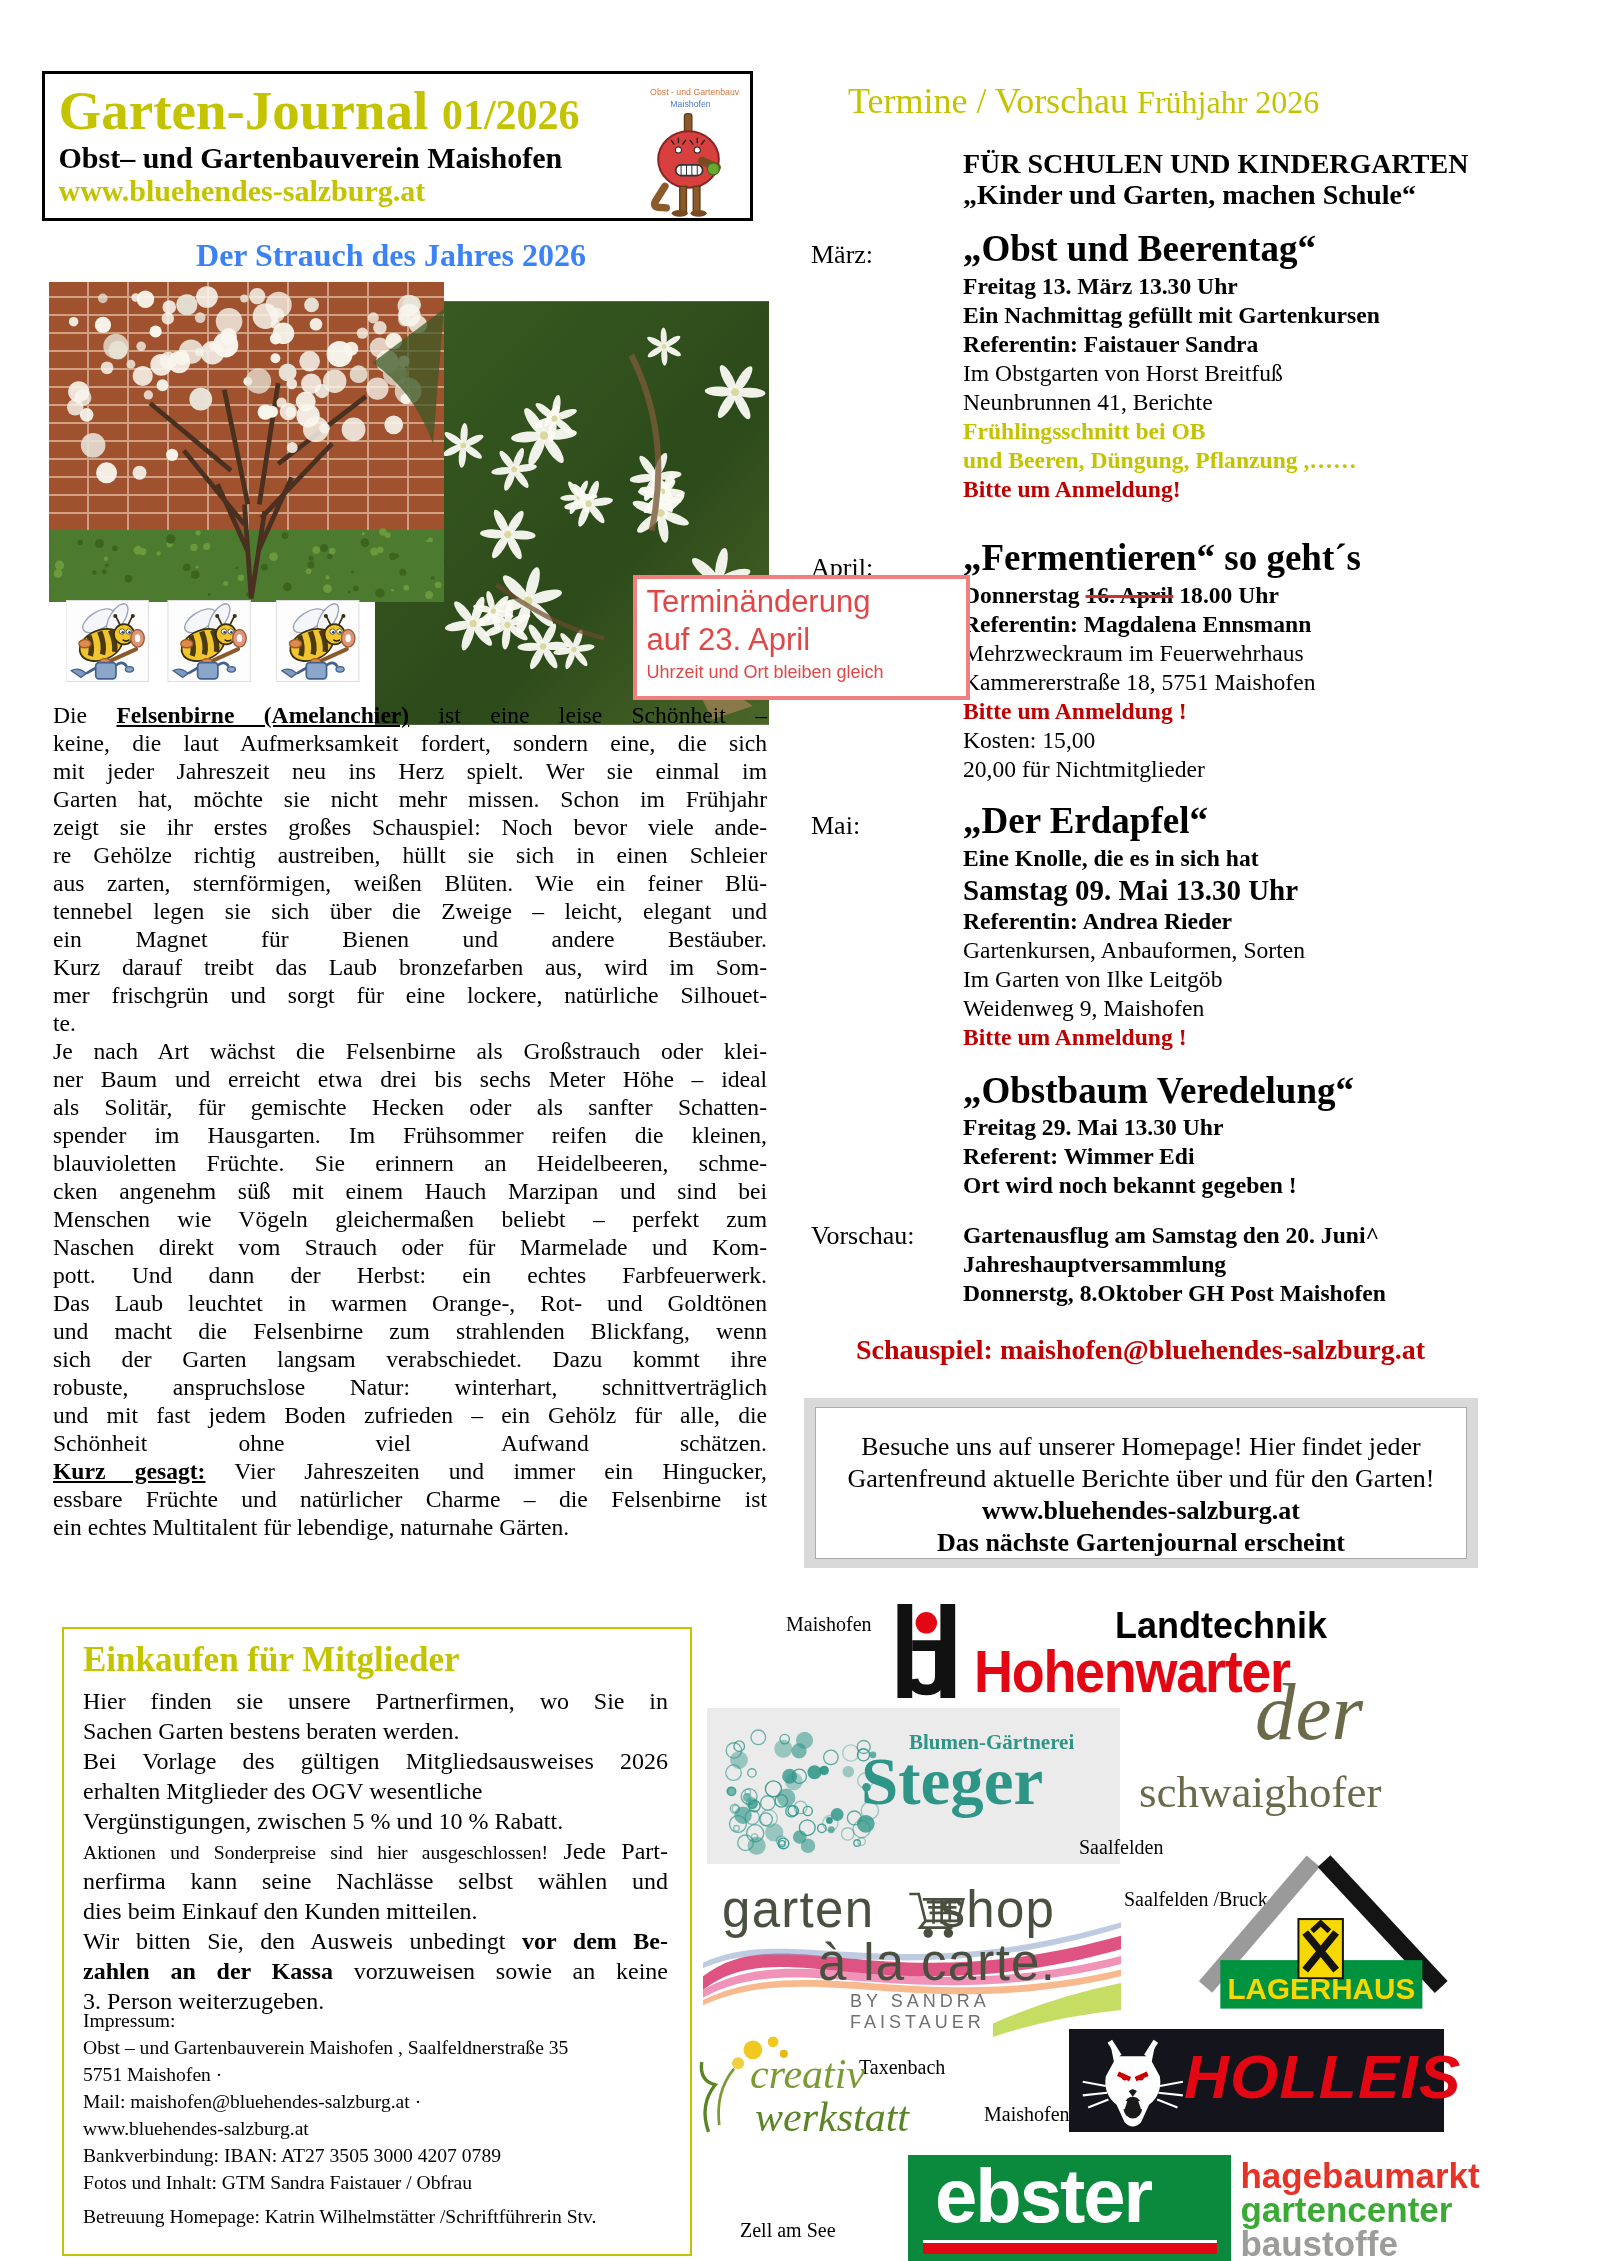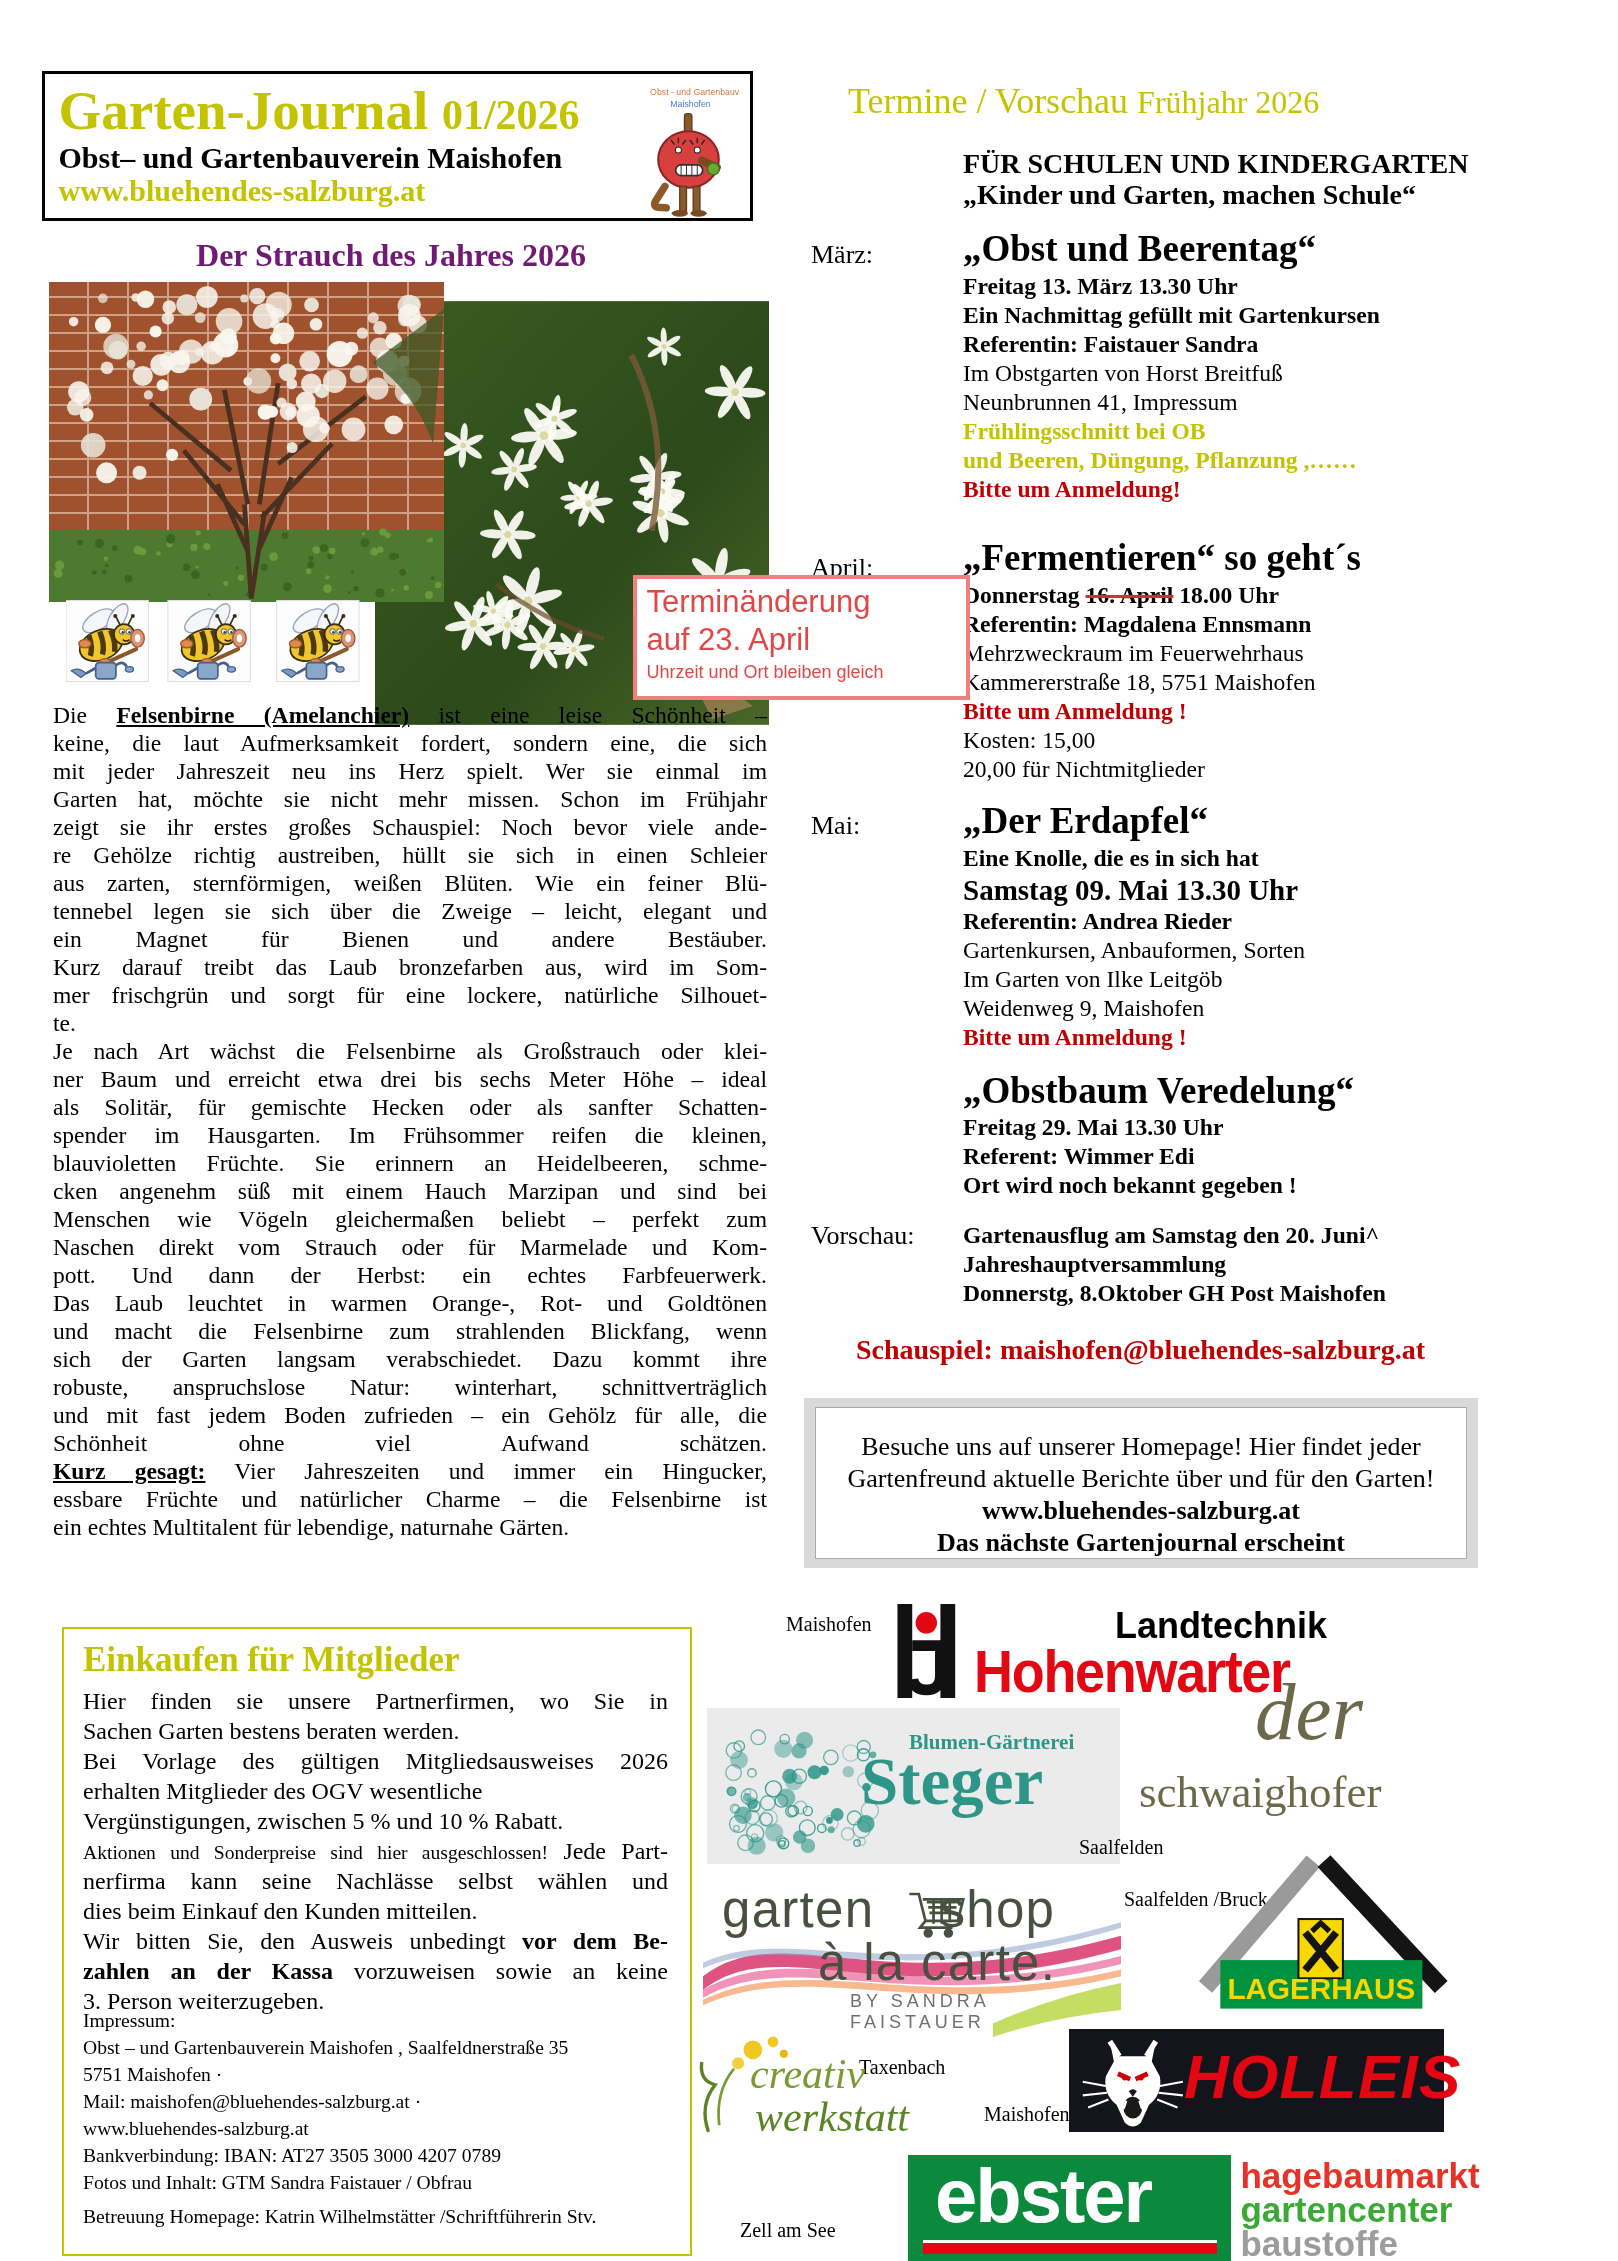--- a/index.html
+++ b/index.html
@@ -8,21 +8,21 @@
   .abs{position:absolute;}
 
   
   #header-box{left:42px;top:71px;width:705px;height:144px;border:3.4px solid #000;background:#fff;}
   #gj-title{left:13.5px;top:5.4px;font-size:55px;font-weight:bold;color:#c3c300;white-space:nowrap;}
   #gj-issue{font-size:42px;}
   #gj-org{left:13.5px;top:67px;font-size:30px;font-weight:bold;white-space:nowrap;}
   #gj-web{left:13.5px;top:100px;font-size:30px;font-weight:bold;color:#c3c300;white-space:nowrap;}
   #mascot{left:593px;top:10.8px;width:101px;height:132px;}
 
-  #shrub-heading{left:54px;top:237px;width:674px;text-align:center;font-size:32px;font-weight:bold;color:#701a75;}
+  #shrub-heading{left:54px;top:237px;width:674px;text-align:center;font-size:32px;font-weight:bold;color:#3b82f6;}
 
   
   #photo-right{left:375px;top:301px;width:394px;height:424px;z-index:1;}
   #photo-left{left:49px;top:282px;width:395px;height:320px;z-index:2;}
   #bees{left:66px;top:599px;width:297px;height:84px;z-index:3;}
 
   
   #change-notice{left:633px;top:575px;width:320px;height:113px;border:4px solid #f08080;background:#fff;
     z-index:4;font-family:"Liberation Sans","DejaVu Sans",sans-serif;color:#e04848;padding:4px 0 0 9.4px;}
   .cn-big{font-size:31px;line-height:38px;}
@@ -639,21 +639,21 @@
   <div class="abs" id="sched-intro1">FÜR SCHULEN UND KINDERGARTEN</div>
   <div class="abs" id="sched-intro2">„Kinder und Garten, machen Schule“</div>
   <div id="sched-blocks">
       <div class="abs month-label" id="lbl-maerz">März:</div>
       <div class="abs evt-title" id="ttl-maerz">„Obst und Beerentag“</div>
       <div class="abs evt-lines" id="lns-maerz">
         <div class="ev-ln b">Freitag 13. März 13.30 Uhr</div>
         <div class="ev-ln b">Ein Nachmittag gefüllt mit Gartenkursen</div>
         <div class="ev-ln b">Referentin: Faistauer Sandra</div>
         <div class="ev-ln n">Im Obstgarten von Horst Breitfuß</div>
-        <div class="ev-ln n">Neunbrunnen 41, Impressum</div>
+        <div class="ev-ln n">Neunbrunnen 41, Berichte</div>
         <div class="ev-ln yb">Frühlingsschnitt bei OB</div>
         <div class="ev-ln yb">und Beeren, Düngung, Pflanzung ,……</div>
         <div class="ev-ln rb">Bitte um Anmeldung!</div>
       </div>
       <div class="abs month-label" id="lbl-april">April:</div>
       <div class="abs evt-title" id="ttl-april">„Fermentieren“ so geht´s</div>
       <div class="abs evt-lines" id="lns-april">
         <div class="ev-ln b"><span>Donnerstag </span><span class="strike">16. April</span><span> 18.00 Uhr</span></div>
         <div class="ev-ln b">Referentin: Magdalena Ennsmann</div>
         <div class="ev-ln n">Mehrzweckraum im Feuerwehrhaus</div>

